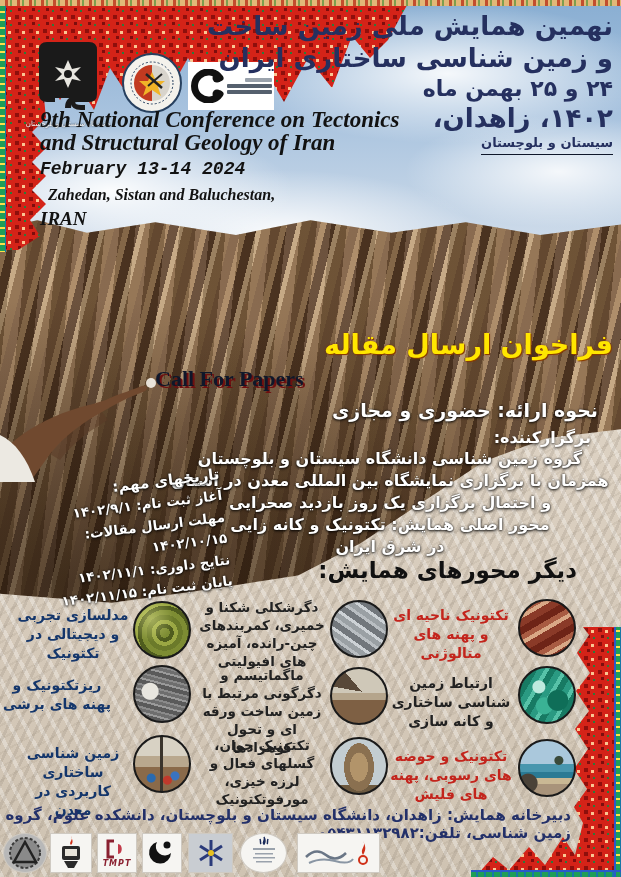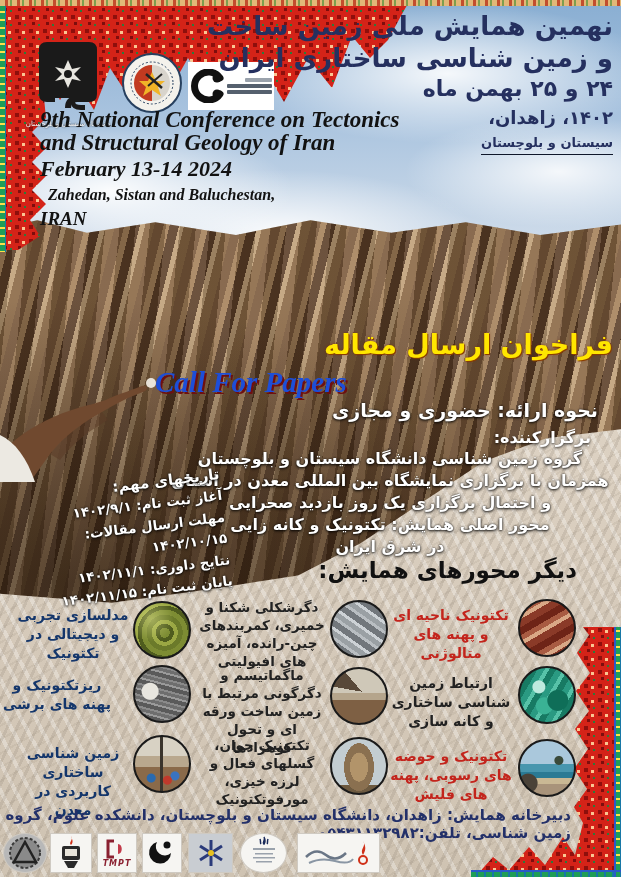--- a/index.html
+++ b/index.html
@@ -33,43 +33,43 @@
 
   
   .orn-tl{position:absolute;left:0;top:0;z-index:5;}
   .orn-br{position:absolute;right:0;bottom:0;z-index:5;}
   .hand{position:absolute;left:0;top:332px;z-index:4;}
 
   
   .fa-h{position:absolute;right:8px;top:10px;z-index:7;text-align:right;color:#25305f;}
   .fa-h .l1,.fa-h .l2{font-size:26px;font-weight:700;line-height:32px;}
   .fa-h .l3{font-size:22px;font-weight:700;line-height:30px;}
-  .fa-h .l4{font-size:18px;font-weight:700;line-height:28px;}
+  .fa-h .l4{font-size:26px;font-weight:700;line-height:28px;}
   .fa-h .l5{font-size:13px;font-weight:700;line-height:22px;display:inline-block;border-bottom:1px solid #0f172a;}
   .en-h{position:absolute;left:40px;top:110px;z-index:7;color:#121212;
     font-family:"Liberation Serif","DejaVu Serif",serif;font-style:italic;font-weight:700;}
   .en-h .e1{font-size:23px;line-height:20px;}
-  .en-h .e2{font-size:22px;line-height:26px;}
+  .en-h .e2{font-size:18px;line-height:26px;font-family:Liberation Mono, monospace;}
   .en-h .e3{font-size:16px;line-height:25px;margin-left:8px;}
   .en-h .e4{font-size:19px;line-height:23px;}
 
   
   .logo-usb{position:absolute;left:24px;top:38px;z-index:6;width:88px;text-align:center;}
   .logo-usb .cap{color:#fff;font-size:7px;margin-top:2px;text-shadow:0 0 2px #000;}
   .logo-seal{position:absolute;left:122px;top:52px;z-index:6;}
   .logo-isc{position:absolute;left:188px;top:62px;z-index:6;width:86px;height:48px;background:#fff;
     display:flex;align-items:center;padding:2px;box-sizing:border-box;}
   .isc-lines{flex:1;margin-left:3px;}
   .isc-lines div{height:4px;background:#55606e;margin:2px 0;border-radius:1px;}
   .isc-lines div:nth-child(1){width:60%;margin-left:40%;background:#9aa2ac;}
 
   
   .fa-call{position:absolute;right:8px;top:329px;z-index:7;color:#ffe600;font-size:27px;font-weight:700;
     text-shadow:1px 1px 0 #8a3c00,0 0 3px rgba(120,40,0,.8);}
-  .en-call{position:absolute;left:155px;top:366px;z-index:7;color:#1d4ed8;font-size:29px;font-weight:700;font-style:italic;
+  .en-call{position:absolute;left:155px;top:366px;z-index:7;color:#0f172a;font-size:22px;font-weight:700;
     font-family:"Liberation Serif","DejaVu Serif",serif;text-shadow:2px 2px 0 #6e1010;}
   .fa-pres{position:absolute;right:23px;top:399px;z-index:7;color:#fff;font-size:19px;font-weight:700;
     text-shadow:0 1px 3px rgba(0,0,0,.9),0 0 2px rgba(0,0,0,.8);}
   .fa-org1{position:absolute;right:30px;top:428px;z-index:7;color:#fff;font-size:16px;font-weight:700;
     text-shadow:0 1px 3px rgba(0,0,0,.9);}
   .fa-org{position:absolute;left:165px;top:448px;width:450px;z-index:7;color:#fff;font-size:16px;font-weight:700;
     text-align:center;line-height:22px;text-shadow:0 1px 3px rgba(0,0,0,.9),0 0 2px rgba(0,0,0,.7);}
 
   
   .dates{position:absolute;left:8px;top:463px;width:210px;z-index:7;color:#fff;text-align:right;

